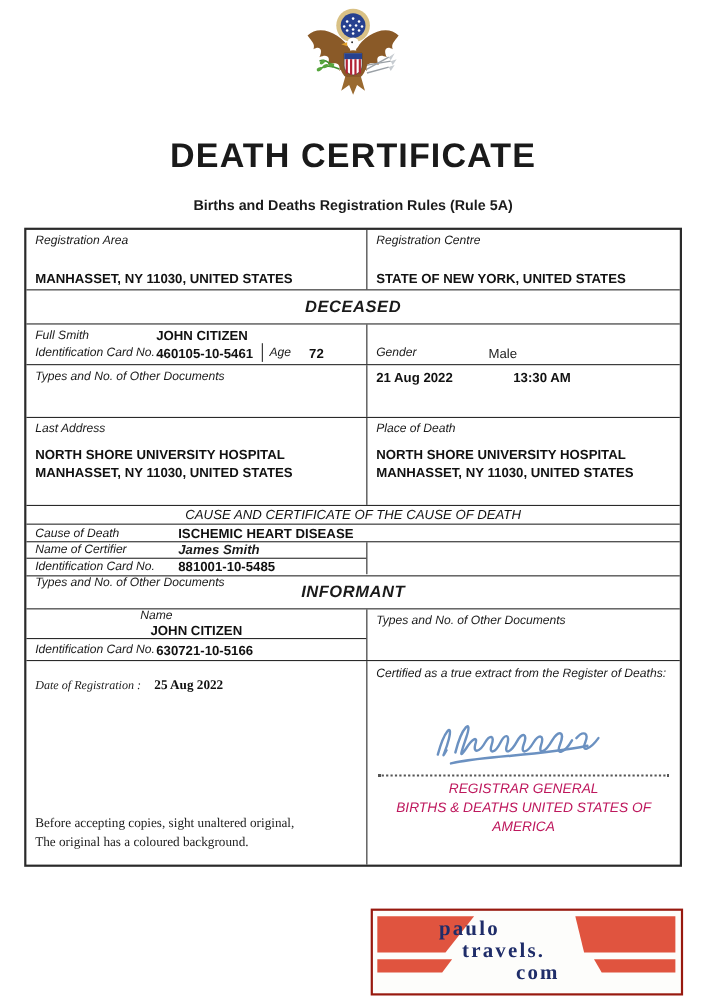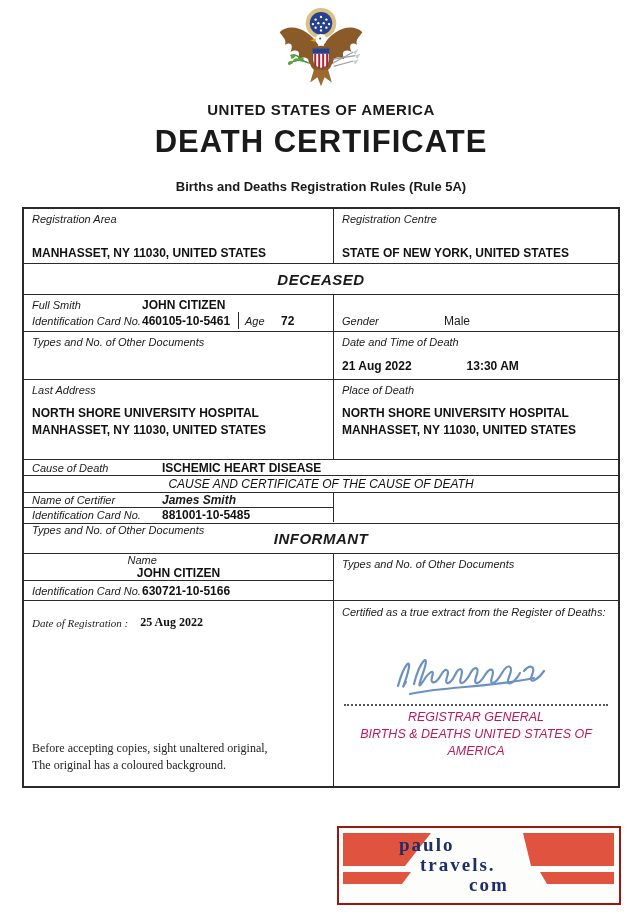--- a/index.html
+++ b/index.html
@@ -143,21 +143,20 @@
       <path d="M64,58 L88,54"></path>
       <path d="M64,66 L86,60"></path>
     </g>
     <g fill="#c7ccd1">
       <path d="M86,50 L92,46 L88,53 Z"></path>
       <path d="M88,54 L94,52 L90,58 Z"></path>
       <path d="M86,60 L92,58 L88,64 Z"></path>
     </g>
   </svg>
 
-  <div class="country">UNITED STATES OF AMERICA</div>
   <div class="title">DEATH CERTIFICATE</div>
   <div class="subtitle">Births and Deaths Registration Rules (Rule 5A)</div>
 
   <div class="cert-table">
 
     <div class="row r-reg">
       <div class="cell-l">
         <span class="lbl">Registration Area</span>
         <span class="val">MANHASSET, NY 11030, UNITED STATES</span>
       </div>
@@ -192,21 +191,20 @@
           <span class="gval">Male</span>
         </div>
       </div>
     </div>
 
     <div class="row r-docs">
       <div class="cell-l">
         <span class="lbl">Types and No. of Other Documents</span>
       </div>
       <div class="cell-r">
-        <span class="lbl">Date and Time of Death</span>
         <div class="dt-line">
           <span class="val">21 Aug 2022</span>
           <span class="val">13:30 AM</span>
         </div>
       </div>
     </div>
 
     <div class="row r-addr">
       <div class="cell-l">
         <span class="lbl">Last Address</span>
@@ -217,27 +215,27 @@
       </div>
       <div class="cell-r" style="padding:4px 8px;">
         <span class="lbl">Place of Death</span>
         <div class="addr-lines">
           <div class="val">NORTH SHORE UNIVERSITY HOSPITAL</div>
           <div class="val">MANHASSET, NY 11030, UNITED STATES</div>
         </div>
       </div>
     </div>
 
+    <div class="row r-causehead">
+      <div class="causehead">CAUSE AND CERTIFICATE OF THE CAUSE OF DEATH</div>
+    </div>
+
     <div class="row r-cause">
       <span class="lbl">Cause of Death</span>
       <span class="val">ISCHEMIC HEART DISEASE</span>
-    </div>
-
-    <div class="row r-causehead">
-      <div class="causehead">CAUSE AND CERTIFICATE OF THE CAUSE OF DEATH</div>
     </div>
 
     <div class="row r-certgrp">
       <div class="certgrp-left">
         <div class="sub">
           <span class="lbl">Name of Certifier</span>
           <span class="val-it">James Smith</span>
         </div>
         <div class="sub">
           <span class="lbl">Identification Card No.</span>

